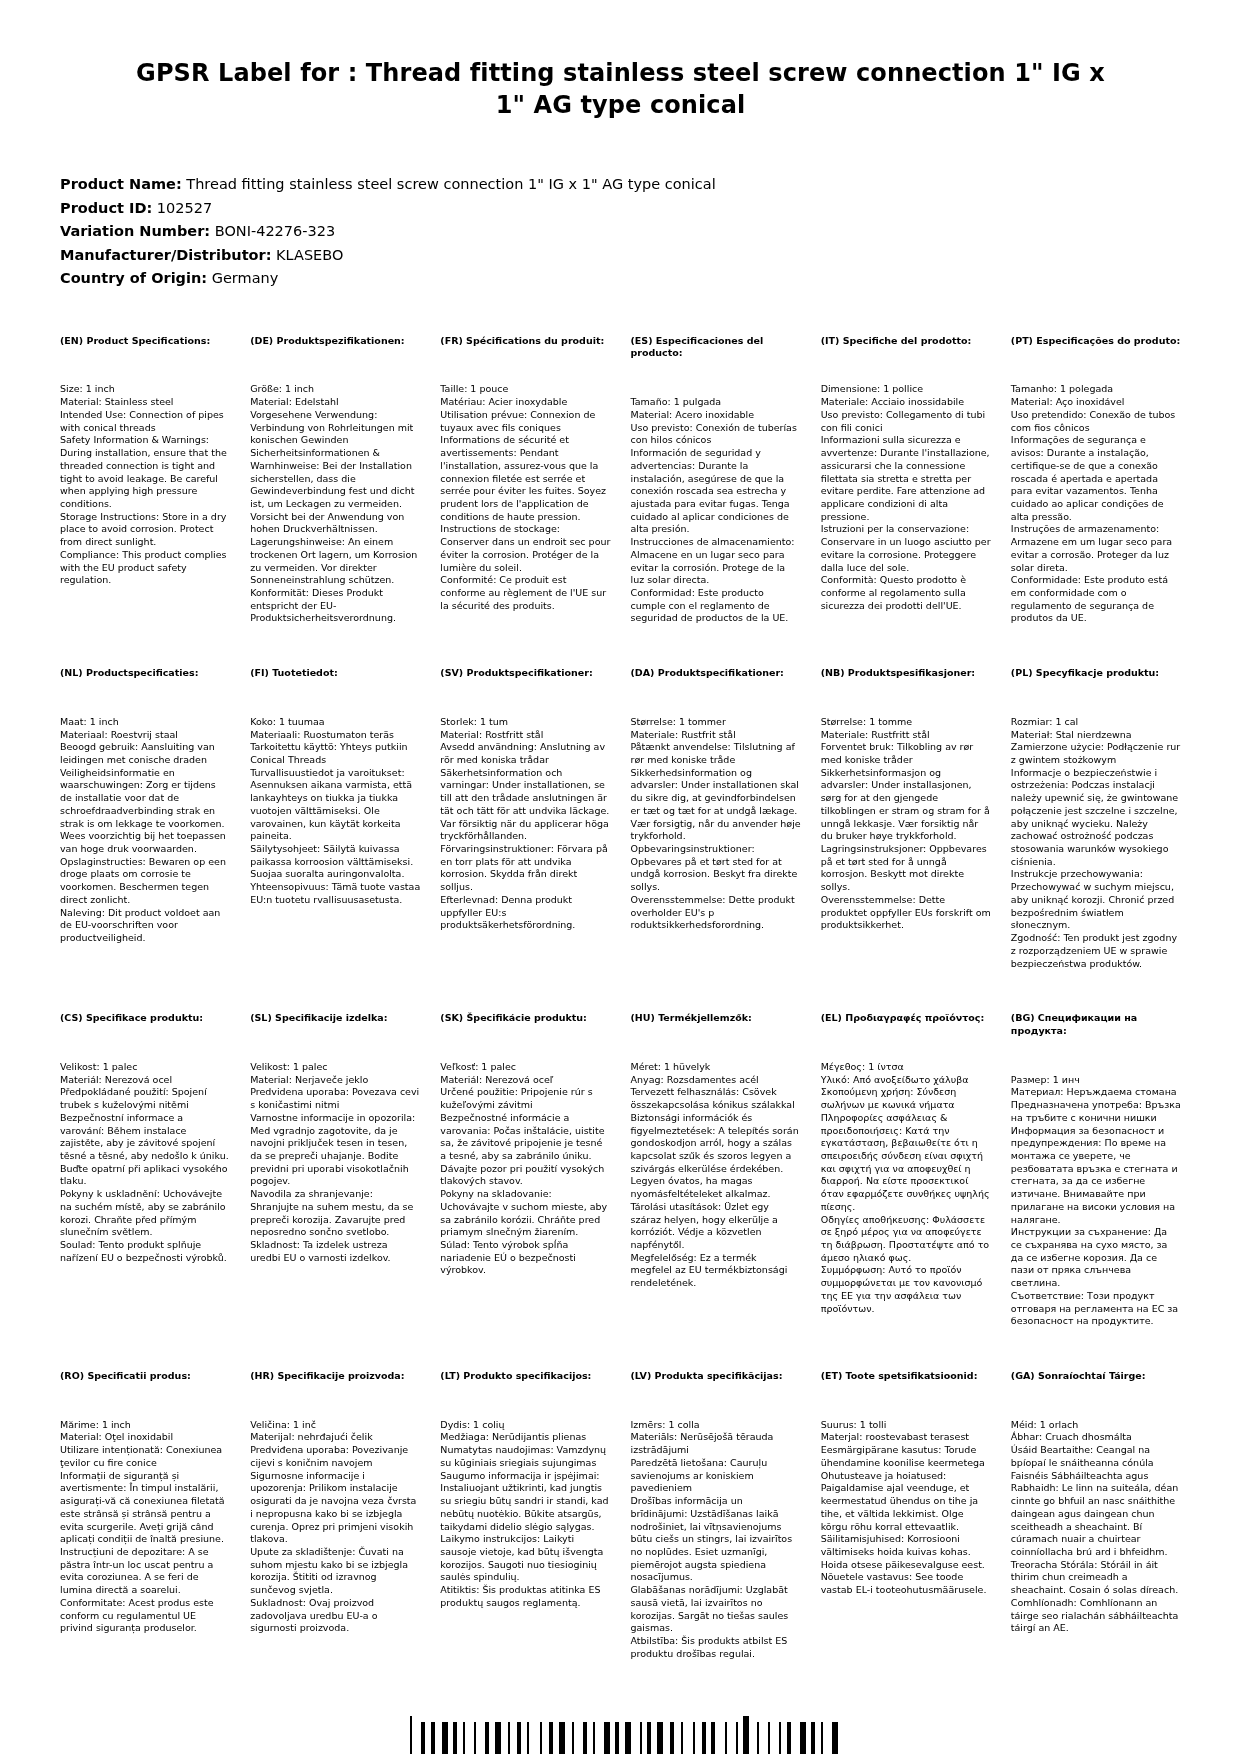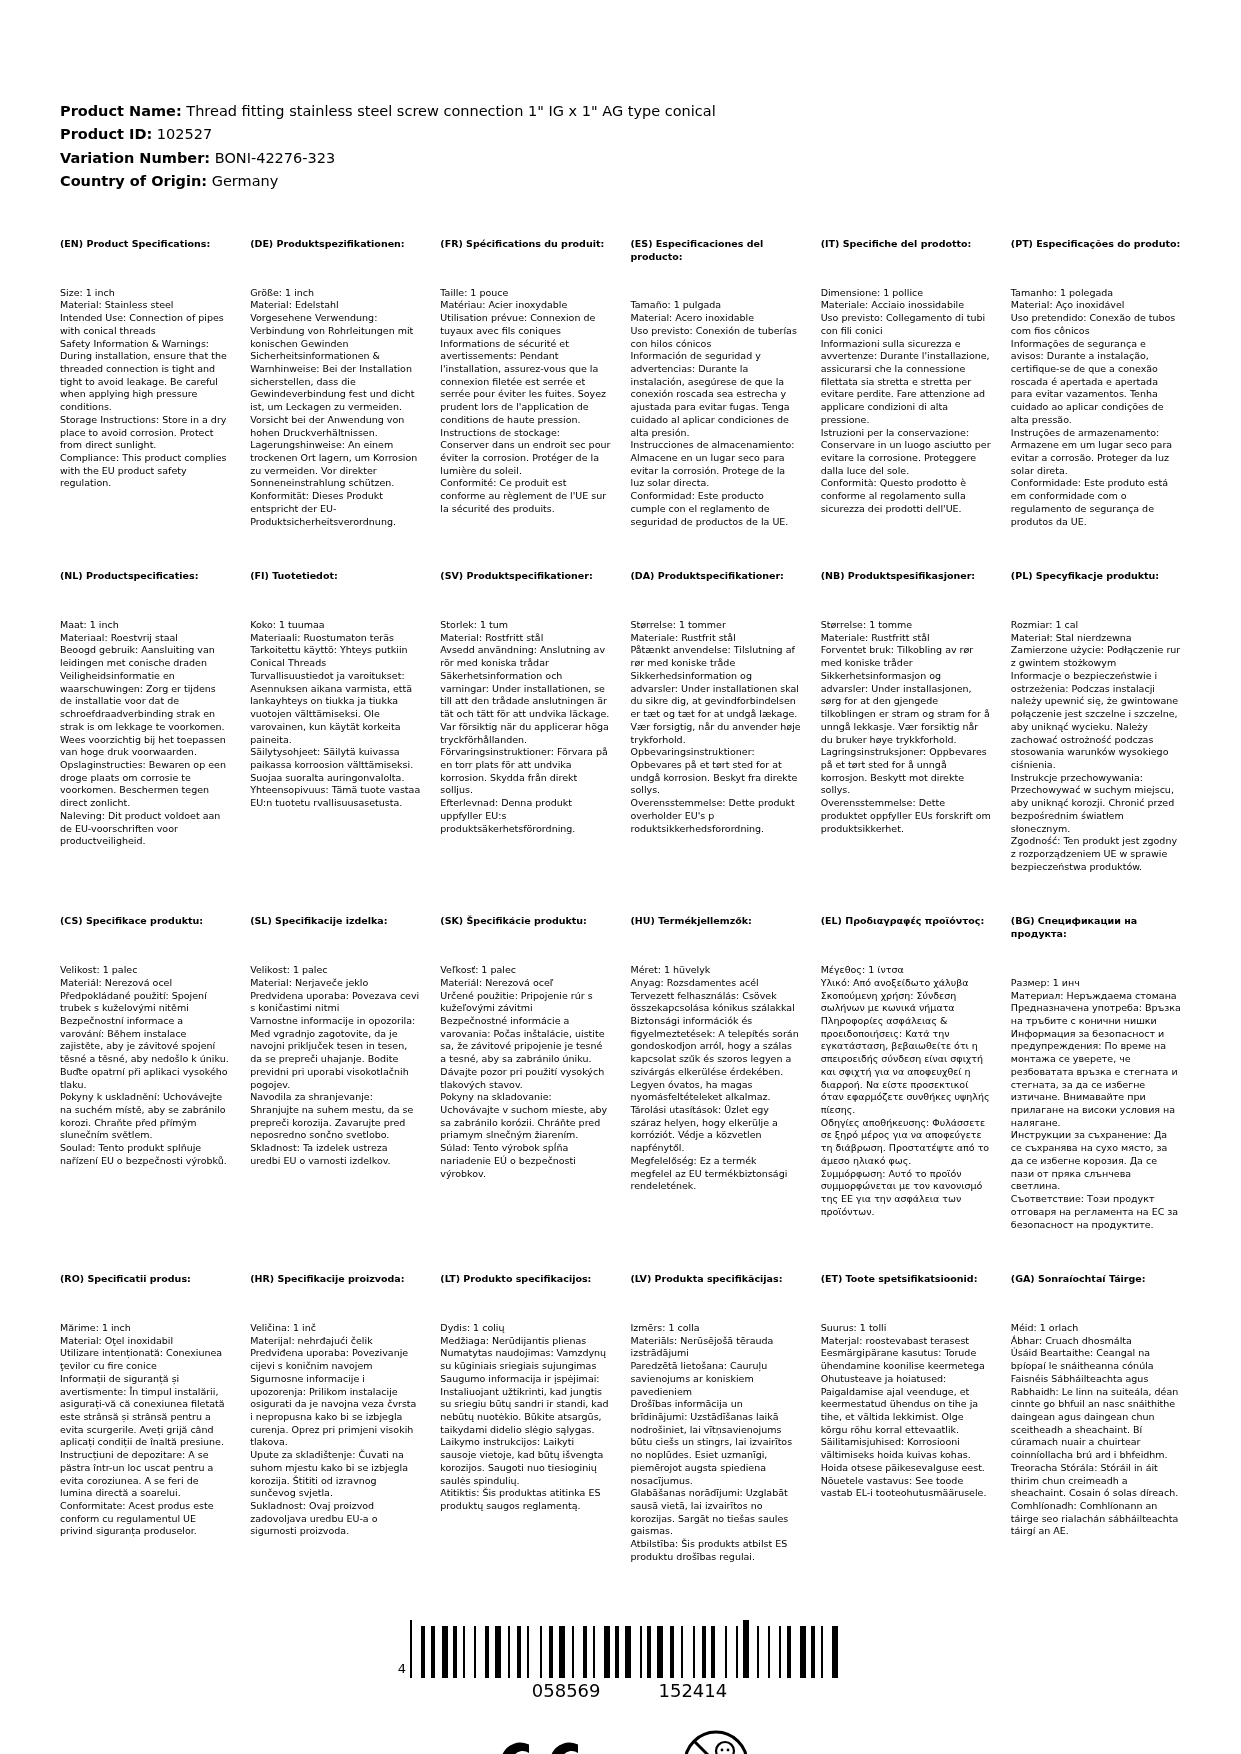--- a/index.html
+++ b/index.html
@@ -108,33 +108,38 @@
     width: 70px;
     height: 70px;
   }
   .age-mark svg { display: block; }
 </style>
 </head>
 <body>
 
 <div class="page">
 
+  <h1 class="doc-title">GPSR Label for : Thread fitting stainless steel screw connection 1" IG x 1" AG type conical</h1>
 
   <div class="meta">
     <div class="row">
       <span class="lbl">Product Name:</span>
       <span class="val">Thread fitting stainless steel screw connection 1" IG x 1" AG type conical</span>
     </div>
     <div class="row">
       <span class="lbl">Product ID:</span>
       <span class="val">102527</span>
     </div>
     <div class="row">
       <span class="lbl">Variation Number:</span>
       <span class="val">BONI-42276-323</span>
+    </div>
+    <div class="row">
+      <span class="lbl">Manufacturer/Distributor:</span>
+      <span class="val">KLASEBO</span>
     </div>
     <div class="row">
       <span class="lbl">Country of Origin:</span>
       <span class="val">Germany</span>
     </div>
   </div>
 
   <div class="spec-grid">
     <div class="spec-cell">
       <span class="cell-title">(EN) Product Specifications:</span>

